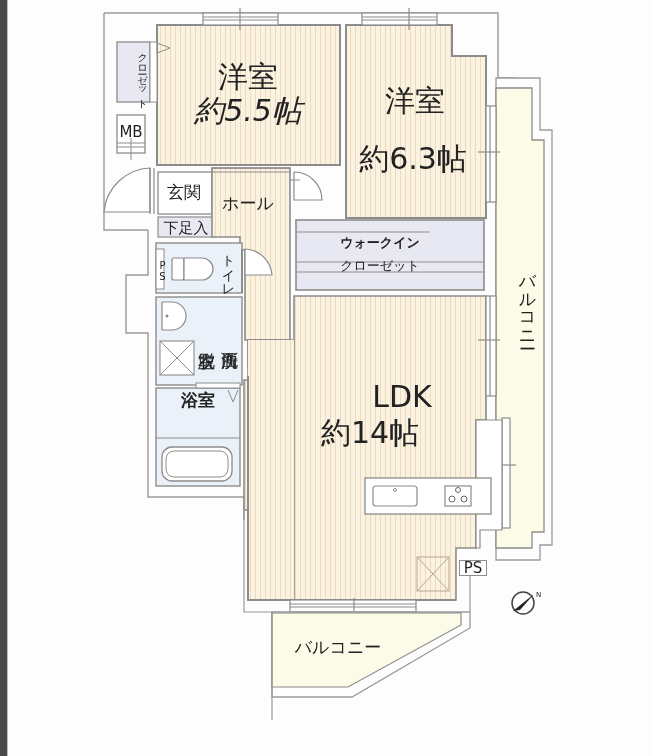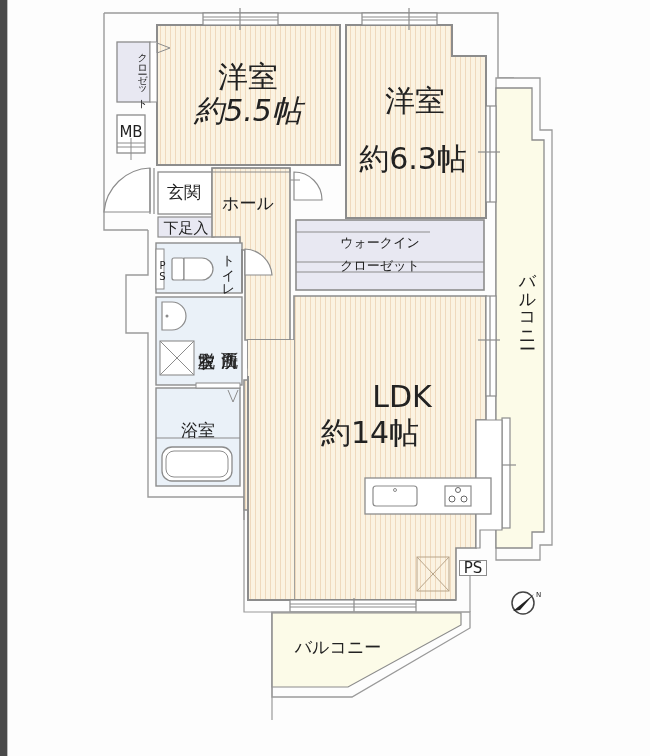--- a/index.html
+++ b/index.html
@@ -164,31 +164,31 @@
 <div class="lbl big" style="left:355px;top:86px;width:120px;">洋室</div>
 <div class="lbl big" style="left:345px;top:120px;width:136px;margin-top:24px;">約6.3帖</div>
 
 <div class="lbl big" style="left:320px;top:382px;width:100px;padding-left:32px;">LDK</div>
 <div class="lbl big" style="left:305px;top:418px;width:130px;">約14帖</div>
 
 <div class="lbl mid" style="left:216px;top:195px;width:64px;text-align:center;">ホール</div>
 <div class="lbl mid" style="left:158px;top:184px;width:52px;">玄関</div>
 <div class="lbl xs" style="left:160px;top:221px;width:52px;">下足入</div>
 
-<div class="lbl sm" style="left:300px;top:236px;width:160px;">ウォークイン</div>
+<div class="lbl sm" style="left:300px;top:236px;width:160px;font-weight:bold;">ウォークイン</div>
 <div class="lbl sm" style="left:300px;top:259px;width:160px;">クローゼット</div>
 
 <div class="lbl xs vert" style="left:119px;top:46px;height:54px;width:28px;font-size:10px;">クローゼット</div>
 
 <div class="lbl xs" style="left:119px;top:125px;width:24px;">MB</div>
 
 <div class="lbl xs vert" style="left:157px;top:253px;height:36px;width:10px;font-size:10px;">PS</div>
 <div class="lbl sm vert" style="left:219px;top:246px;height:44px;width:16px;">トイレ</div>
 
 <div class="lbl mid vert" style="left:216px;top:306px;height:66px;width:22px;">洗面所</div>
 <div class="lbl mid vert" style="left:193px;top:306px;height:66px;width:22px;">脱衣室</div>
 
-<div class="lbl mid" style="left:168px;top:422px;width:60px;">浴室</div>
+<div class="lbl mid" style="left:168px;top:392px;width:60px;font-weight:bold;">浴室</div>
 
 <div class="lbl mid vert" style="left:514px;top:256px;height:90px;width:22px;">バルコニー</div>
 <div class="lbl mid" style="left:288px;top:639px;width:100px;">バルコニー</div>
 
 <div class="lbl xs" style="left:459px;top:560px;width:26px;height:14px;border:1px solid #8c8c8c;background:#fff;line-height:14px;">PS</div>
 
 </body></html>

